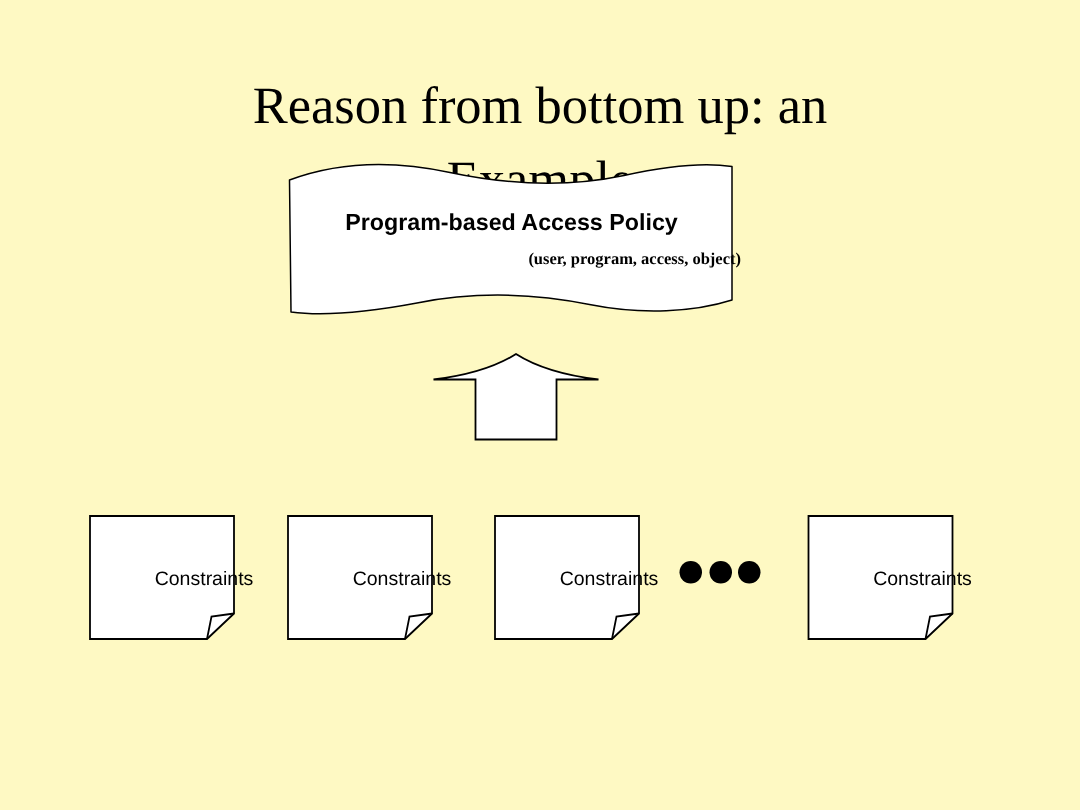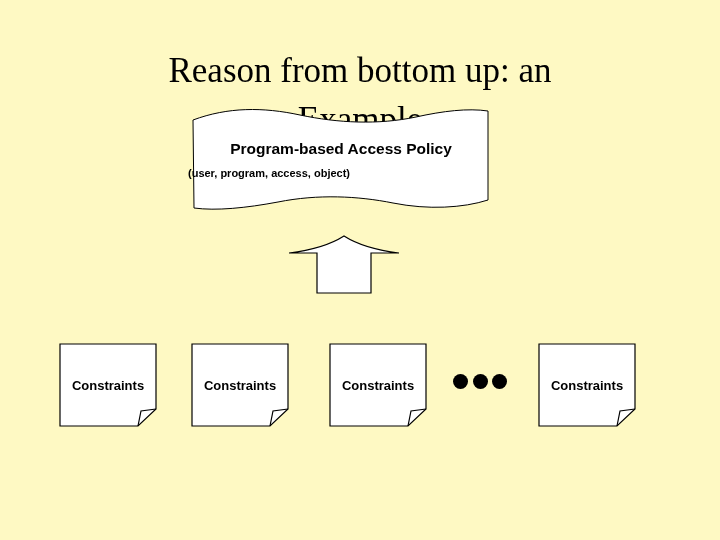--- a/index.html
+++ b/index.html
@@ -76,22 +76,22 @@
     font-size: 15.5px;
     line-height: 18px;
     color: #000000;
     margin-top: 20px;
   }
   .wave-sub {
     position: absolute;
     left: 0;
     top: 62px;
     width: 306px;
-    text-align: left;
-    font-family: Liberation Sans, sans-serif;
+    text-align: right;
+    font-family: Liberation Serif, serif;
     font-weight: bold;
     font-size: 11px;
     line-height: 14px;
     color: #000000;
   }
 
   
   .up-arrow {
     position: absolute;
     left: 288px;
@@ -120,24 +120,25 @@
     position: absolute;
     left: 0;
     top: 0;
     width: 98px;
     height: 84px;
     display: flex;
     align-items: center;
     justify-content: center;
     font-family: "Liberation Sans", sans-serif;
     font-size: 13px;
-    font-weight: bold;
+    font-weight: normal;
     color: #000000;
     letter-spacing: 0px;
     pointer-events: none;
+    padding-left: 28px;
   }
 
   .note-1 { left: 59px;  top: 343px; }
   .note-2 { left: 191px; top: 343px; }
   .note-3 { left: 329px; top: 343px; }
   .note-4 { left: 538px; top: 343px; }
 
   
   .ellipsis {
     position: absolute;

